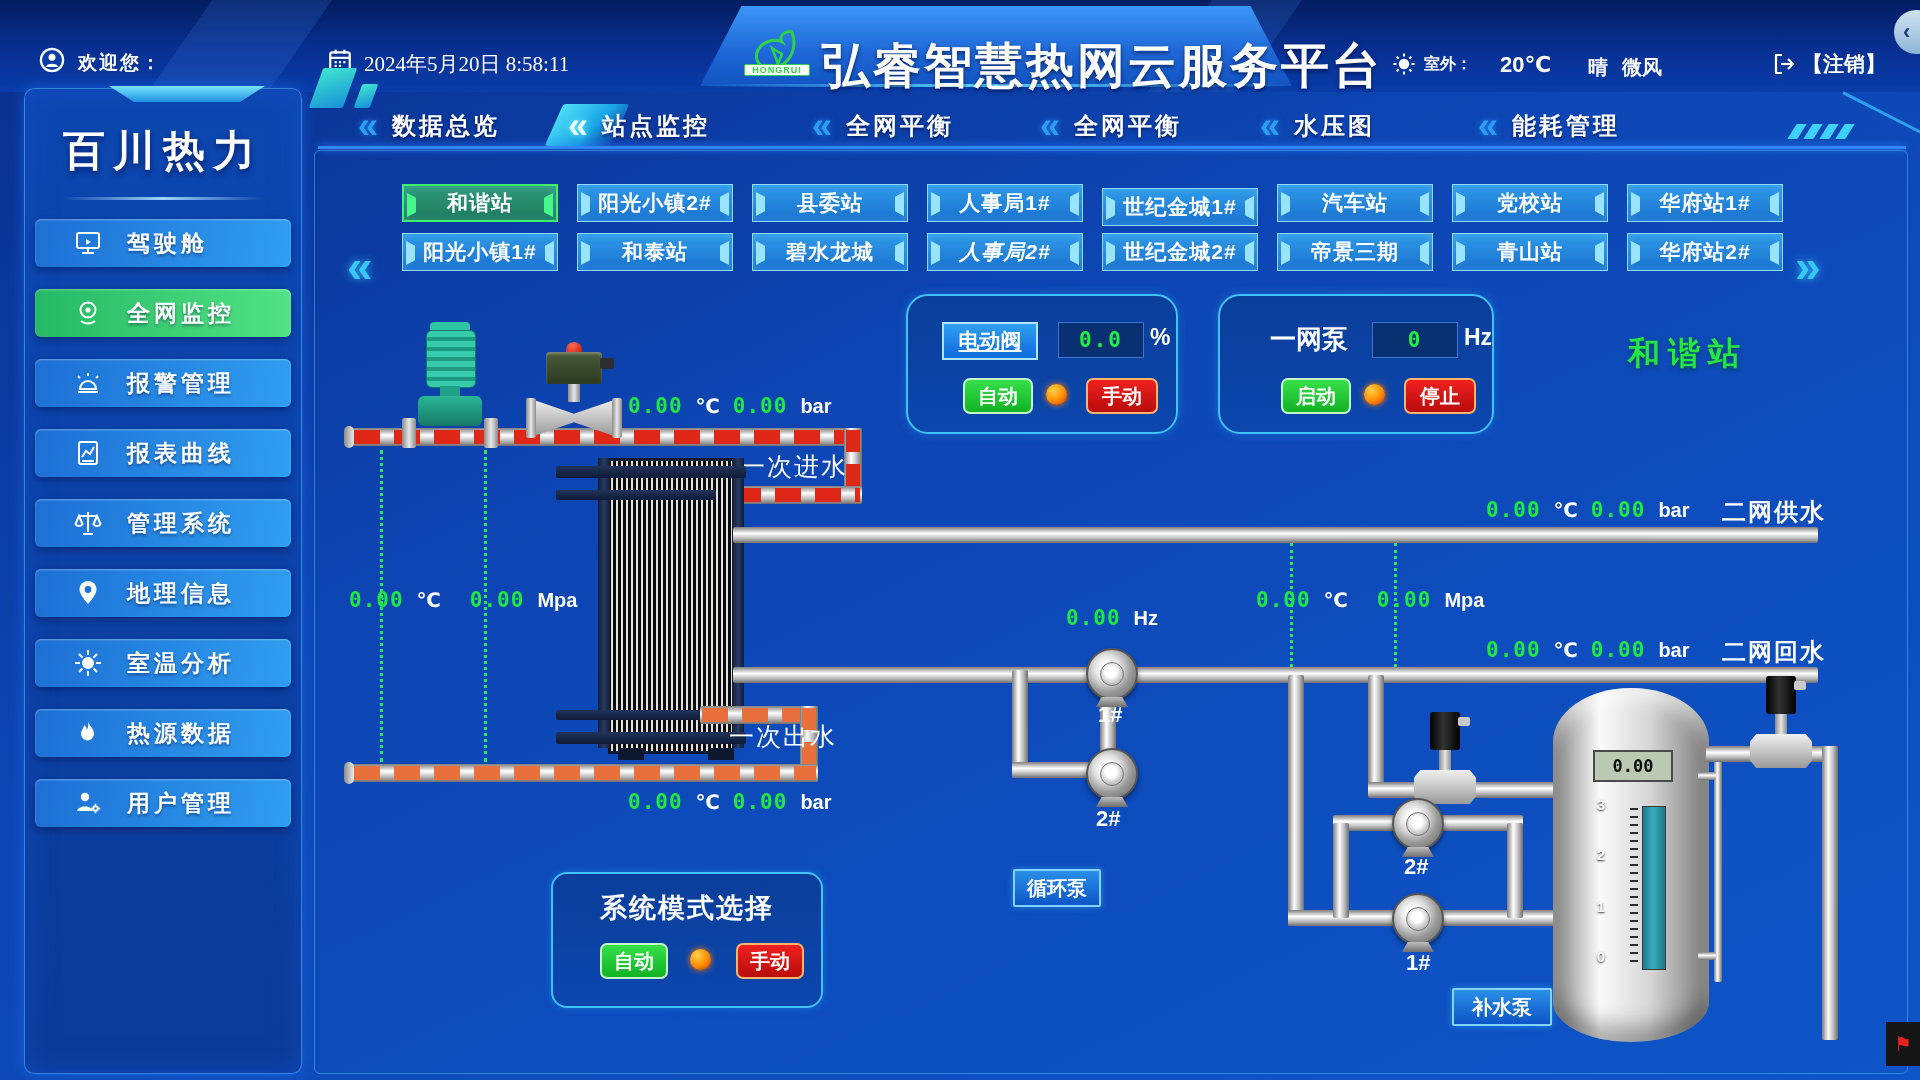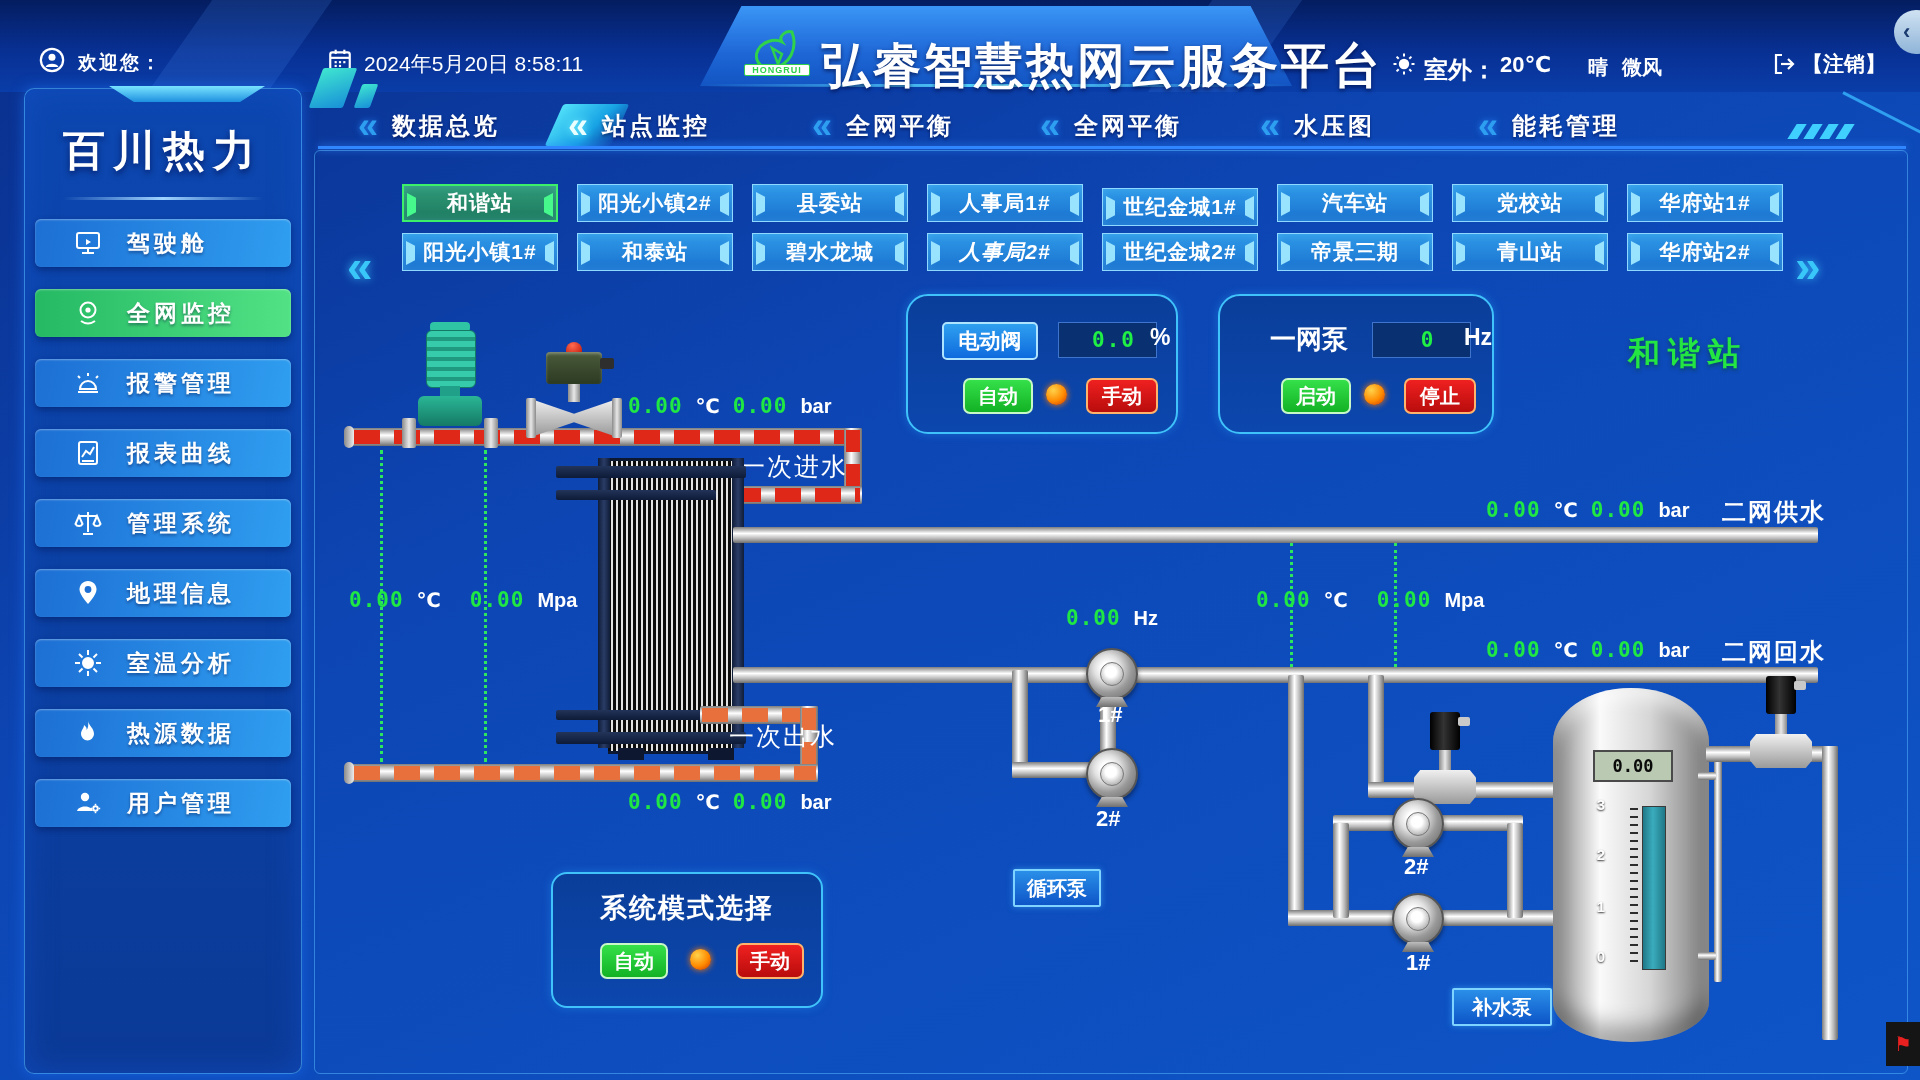--- a/index.html
+++ b/index.html
@@ -7,31 +7,31 @@
     font-family:"Liberation Sans","DejaVu Sans",sans-serif;
     background:linear-gradient(155deg,#0a2f8c 0%,#0d46b4 40%,#0e55c8 100%);}
   .abs{position:absolute;}
   
   #header{position:absolute;left:0;top:0;width:1920px;height:92px;
     background:linear-gradient(180deg,#041d60 0%,#083093 55%,#0a3da8 100%);}
   #header .streak{position:absolute;top:0;height:92px;background:rgba(70,140,240,.18);transform:skewX(-35deg);}
   #welcome-icon{left:38px;top:46px;width:28px;height:28px;}
   #welcome-text{left:78px;top:50px;font-size:19px;font-weight:bold;color:#fff;letter-spacing:2px;}
   #cal-icon{left:327px;top:47px;width:26px;height:26px;}
-  #date-text{left:364px;top:50px;font-size:21px;color:#fff;font-family:Liberation Sans, sans-serif;}
+  #date-text{left:364px;top:50px;font-size:21px;color:#fff;font-family:Liberation Serif, serif;}
   #banner{left:700px;top:6px;width:592px;height:80px;
     background:linear-gradient(180deg,#3a96f6 0%,#1e66d6 60%,#1254c2 100%);
     clip-path:polygon(7% 0,93% 0,100% 100%,0 100%);
     box-shadow:0 3px 8px rgba(40,200,255,.35);}
   #banner-line{left:700px;top:84px;width:592px;height:3px;background:linear-gradient(90deg,transparent,#58d8ff,transparent);}
   #logo{left:748px;top:22px;width:56px;height:56px;}
   #logo-text{left:744px;top:64px;width:64px;text-align:center;font-size:9px;font-weight:bold;color:#2fd24a;border:1px solid #2fd24a;background:#fff;border-radius:2px;letter-spacing:1px;}
   #app-title{left:822px;top:34px;font-size:48px;font-weight:bold;color:#fff;letter-spacing:3px;text-shadow:0 2px 4px rgba(0,0,40,.6);}
   #sun-icon{left:1392px;top:52px;width:24px;height:24px;}
-  #outdoor-label{left:1424px;top:54px;font-size:24px;font-weight:bold;color:#fff;}
+  #outdoor-label{left:1424px;top:54px;font-size:16px;font-weight:bold;color:#fff;}
   #outdoor-temp{left:1500px;top:52px;font-size:22px;font-weight:bold;color:#fff;}
   #weather-text{left:1588px;top:54px;font-size:20px;font-weight:bold;color:#fff;}
   #wind-text{left:1622px;top:54px;font-size:20px;font-weight:bold;color:#fff;}
   #logout{left:1772px;top:50px;display:flex;align-items:center;gap:6px;cursor:pointer;}
   #logout .txt{font-size:21px;font-weight:bold;color:#fff;}
   #collapse-btn{left:1894px;top:10px;width:44px;height:44px;border-radius:50%;
     background:linear-gradient(180deg,#cfe2f2,#8fb4d8);color:#1a3a70;font-size:22px;font-weight:bold;
     display:flex;align-items:center;padding-left:9px;box-sizing:border-box;}
   
   .tab{position:absolute;top:104px;height:44px;display:flex;align-items:center;cursor:pointer;}
@@ -69,22 +69,22 @@
     background:linear-gradient(180deg,#2f9ae8,#1a72cf);border:1px solid #8fd8ff;
     color:#fff;font-size:21px;font-weight:bold;display:flex;align-items:center;justify-content:center;
     letter-spacing:1px;cursor:pointer;box-shadow:inset 0 0 10px rgba(120,220,255,.25);}
   .st-btn::before,.st-btn::after{content:'';position:absolute;top:7px;width:9px;height:24px;background:#9fe8ff;opacity:.95;}
   .st-btn::before{left:3px;clip-path:polygon(0 0,100% 20%,100% 80%,0 100%);}
   .st-btn::after{right:3px;clip-path:polygon(0 20%,100% 0,100% 100%,0 80%);}
   .st-btn.active{background:linear-gradient(180deg,#2f9a78,#1d7a5e);border:2px solid #3cf06a;}
   .st-btn.active::before,.st-btn.active::after{background:#49ff8e;}
   
   .cpanel{position:absolute;background:linear-gradient(180deg,#0a3e9a,#0c47ae);border:2px solid #3fc3fa;border-radius:22px;box-shadow:0 0 10px rgba(40,170,255,.35);}
-  .blue-btn{position:absolute;background:linear-gradient(180deg,#2fa0f0,#0e6add);border:2px solid #aee4ff;border-radius:5px;color:#fff;font-size:21px;font-weight:bold;display:flex;align-items:center;justify-content:center;cursor:pointer;}
-  .val-box{position:absolute;background:#093071;border:1px solid #3f74cc;color:#20ef45;font-size:21px;font-weight:bold;font-family:"DejaVu Sans Mono",monospace;display:flex;align-items:center;justify-content:center;letter-spacing:2px;padding-left:13px;}
+  .blue-btn{position:absolute;background:linear-gradient(180deg,#2fa0f0,#0e6add);border:2px solid #aee4ff;border-radius:0;color:#fff;font-size:21px;font-weight:bold;display:flex;align-items:center;justify-content:center;cursor:pointer;text-decoration:underline;}
+  .val-box{position:absolute;background:#093071;border:1px solid #3f74cc;color:#20ef45;font-size:21px;font-weight:bold;font-family:"DejaVu Sans Mono",monospace;display:flex;align-items:center;justify-content:center;letter-spacing:2px;}
   .unit{position:absolute;color:#fff;font-weight:bold;font-size:23px;}
   .green-btn{position:absolute;background:linear-gradient(180deg,#35e04a,#12b224);border:2px solid #c8f7c8;border-radius:7px;color:#fff;font-size:20px;font-weight:bold;display:flex;align-items:center;justify-content:center;cursor:pointer;}
   .red-btn{position:absolute;background:linear-gradient(180deg,#ef2020,#b90c0c);border:2px solid #ffb36b;border-radius:7px;color:#fff;font-size:20px;font-weight:bold;display:flex;align-items:center;justify-content:center;cursor:pointer;}
   .led{position:absolute;width:21px;height:21px;border-radius:50%;background:radial-gradient(circle at 35% 30%,#ffd24a 0%,#ff8a00 55%,#c83000 100%);box-shadow:0 0 6px #ff7a00;}
   .panel-title{position:absolute;color:#fff;font-weight:bold;}
   #station-badge{left:1628px;top:332px;font-size:32px;font-weight:bold;color:#23e643;letter-spacing:8px;text-shadow:0 2px 4px rgba(0,60,0,.5);}
   
   .pipe-h{position:absolute;background:linear-gradient(180deg,#7d7d7d 0%,#ffffff 40%,#b9b9b9 72%,#6e6e6e 100%);border-radius:2px;}
   .pipe-v{position:absolute;background:linear-gradient(90deg,#7d7d7d 0%,#ffffff 40%,#b9b9b9 72%,#6e6e6e 100%);border-radius:2px;}
   .stripe-red-h::after{content:'';position:absolute;inset:2px;background:repeating-linear-gradient(90deg,#e02818 0 26px,rgba(0,0,0,0) 26px 40px);}

